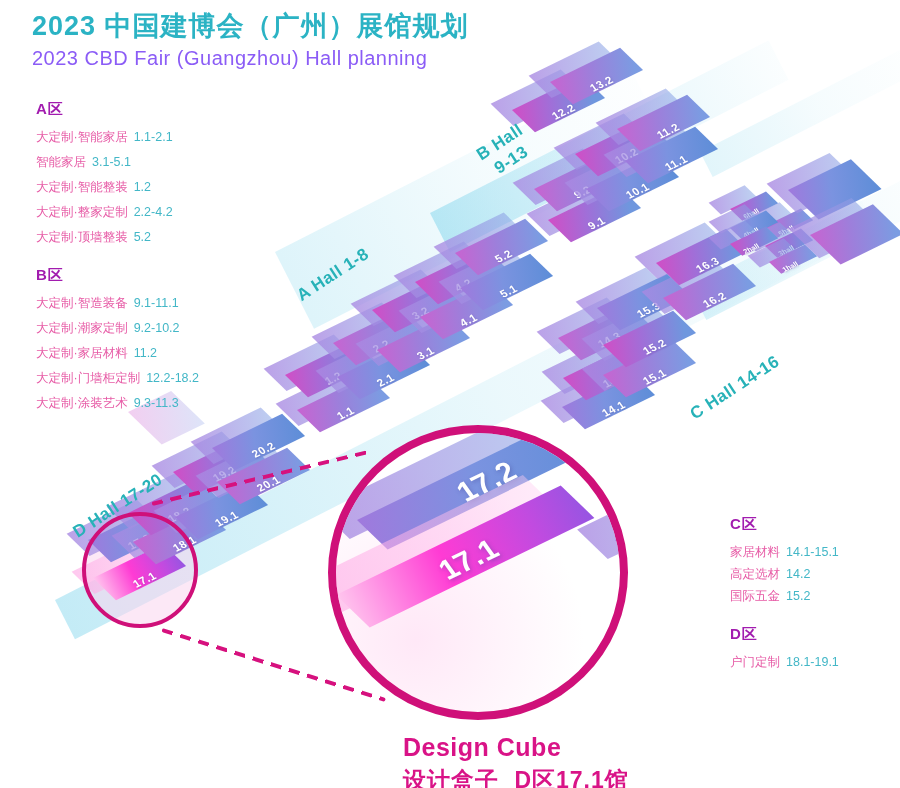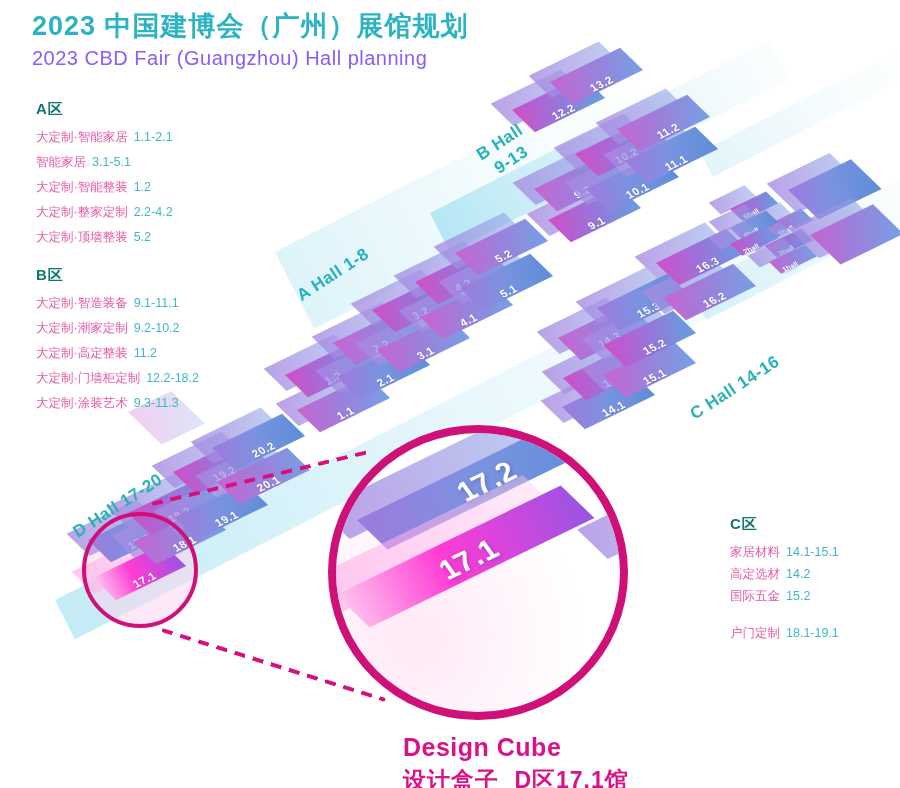--- a/index.html
+++ b/index.html
@@ -13,21 +13,21 @@
   
   .title-block { position:absolute; left:32px; top:8px; z-index:7; }
   .title-zh { margin:0; font-size:27px; font-weight:bold; color:#2bb3c4; letter-spacing:1px; }
   .title-en { margin:3px 0 0; font-size:20px; font-weight:400; color:#8b5cf6; letter-spacing:.5px; }
 
   
   .legend-col { position:absolute; z-index:7; font-size:12.5px; }
   #legend-left  { left:36px;  top:100px; width:240px; }
   #legend-right { left:730px; top:515px; width:168px; }
   .lsec { margin-bottom:20px; }
-  .lhead { margin:0 0 10px; font-size:15px; font-weight:bold; color:#0f766e; letter-spacing:1px; }
+  .lhead { margin:0 0 10px; font-size:15px; font-weight:bold; color:#a21caf; letter-spacing:1px; }
   .lrow { margin-bottom:8px; white-space:nowrap; }
   #legend-right .lrow { margin-bottom:5px; }
   .lname { color:#e75ba6; }
   .lval  { color:#43b7c7; margin-left:6px; }
   .lrow.teal .lname { color:#43b7c7; }
 
   
   .band { position:absolute; transform-origin:0 0; transform:rotate(-27deg); z-index:1;
     background:linear-gradient(90deg, rgba(168,226,242,.85), rgba(200,237,247,.45) 55%, rgba(218,243,250,.12)); }
   #band1 { left:430px; top:213px; width:380px; height:44px; }
@@ -102,33 +102,34 @@
         <div class="lrow"><span class="lname">大定制·智能家居</span><span class="lval">1.1-2.1</span></div>
         <div class="lrow"><span class="lname">智能家居</span><span class="lval">3.1-5.1</span></div>
         <div class="lrow"><span class="lname">大定制·智能整装</span><span class="lval">1.2</span></div>
         <div class="lrow"><span class="lname">大定制·整家定制</span><span class="lval">2.2-4.2</span></div>
         <div class="lrow"><span class="lname">大定制·顶墙整装</span><span class="lval">5.2</span></div>
       </div>
       <div class="lsec">
         <h3 class="lhead">B区</h3>
         <div class="lrow"><span class="lname">大定制·智造装备</span><span class="lval">9.1-11.1</span></div>
         <div class="lrow"><span class="lname">大定制·潮家定制</span><span class="lval">9.2-10.2</span></div>
-        <div class="lrow"><span class="lname">大定制·高定整装</span><span class="lval">11.2</span></div>
+        <div class="lrow"><span class="lname">大定制·家居材料</span><span class="lval">11.2</span></div>
         <div class="lrow"><span class="lname">大定制·门墙柜定制</span><span class="lval">12.2-18.2</span></div>
         <div class="lrow"><span class="lname">大定制·涂装艺术</span><span class="lval">9.3-11.3</span></div>
       </div>
     </div>
   <div id="legend-right" class="legend-col">
       <div class="lsec">
         <h3 class="lhead">C区</h3>
         <div class="lrow"><span class="lname">家居材料</span><span class="lval">14.1-15.1</span></div>
         <div class="lrow"><span class="lname">高定选材</span><span class="lval">14.2</span></div>
         <div class="lrow"><span class="lname">国际五金</span><span class="lval">15.2</span></div>
       </div>
       <div class="lsec">
+        <h3 class="lhead">D区</h3>
         <div class="lrow"><span class="lname">户门定制</span><span class="lval">18.1-19.1</span></div>
       </div>
     </div>
 
   <div id="band1" class="band"></div>
   <div id="band2" class="band"></div>
   <div id="band3" class="band"></div>
   <div id="band4" class="band"></div>
   <div id="band5" class="band"></div>
   <div class="diamond"></div>

